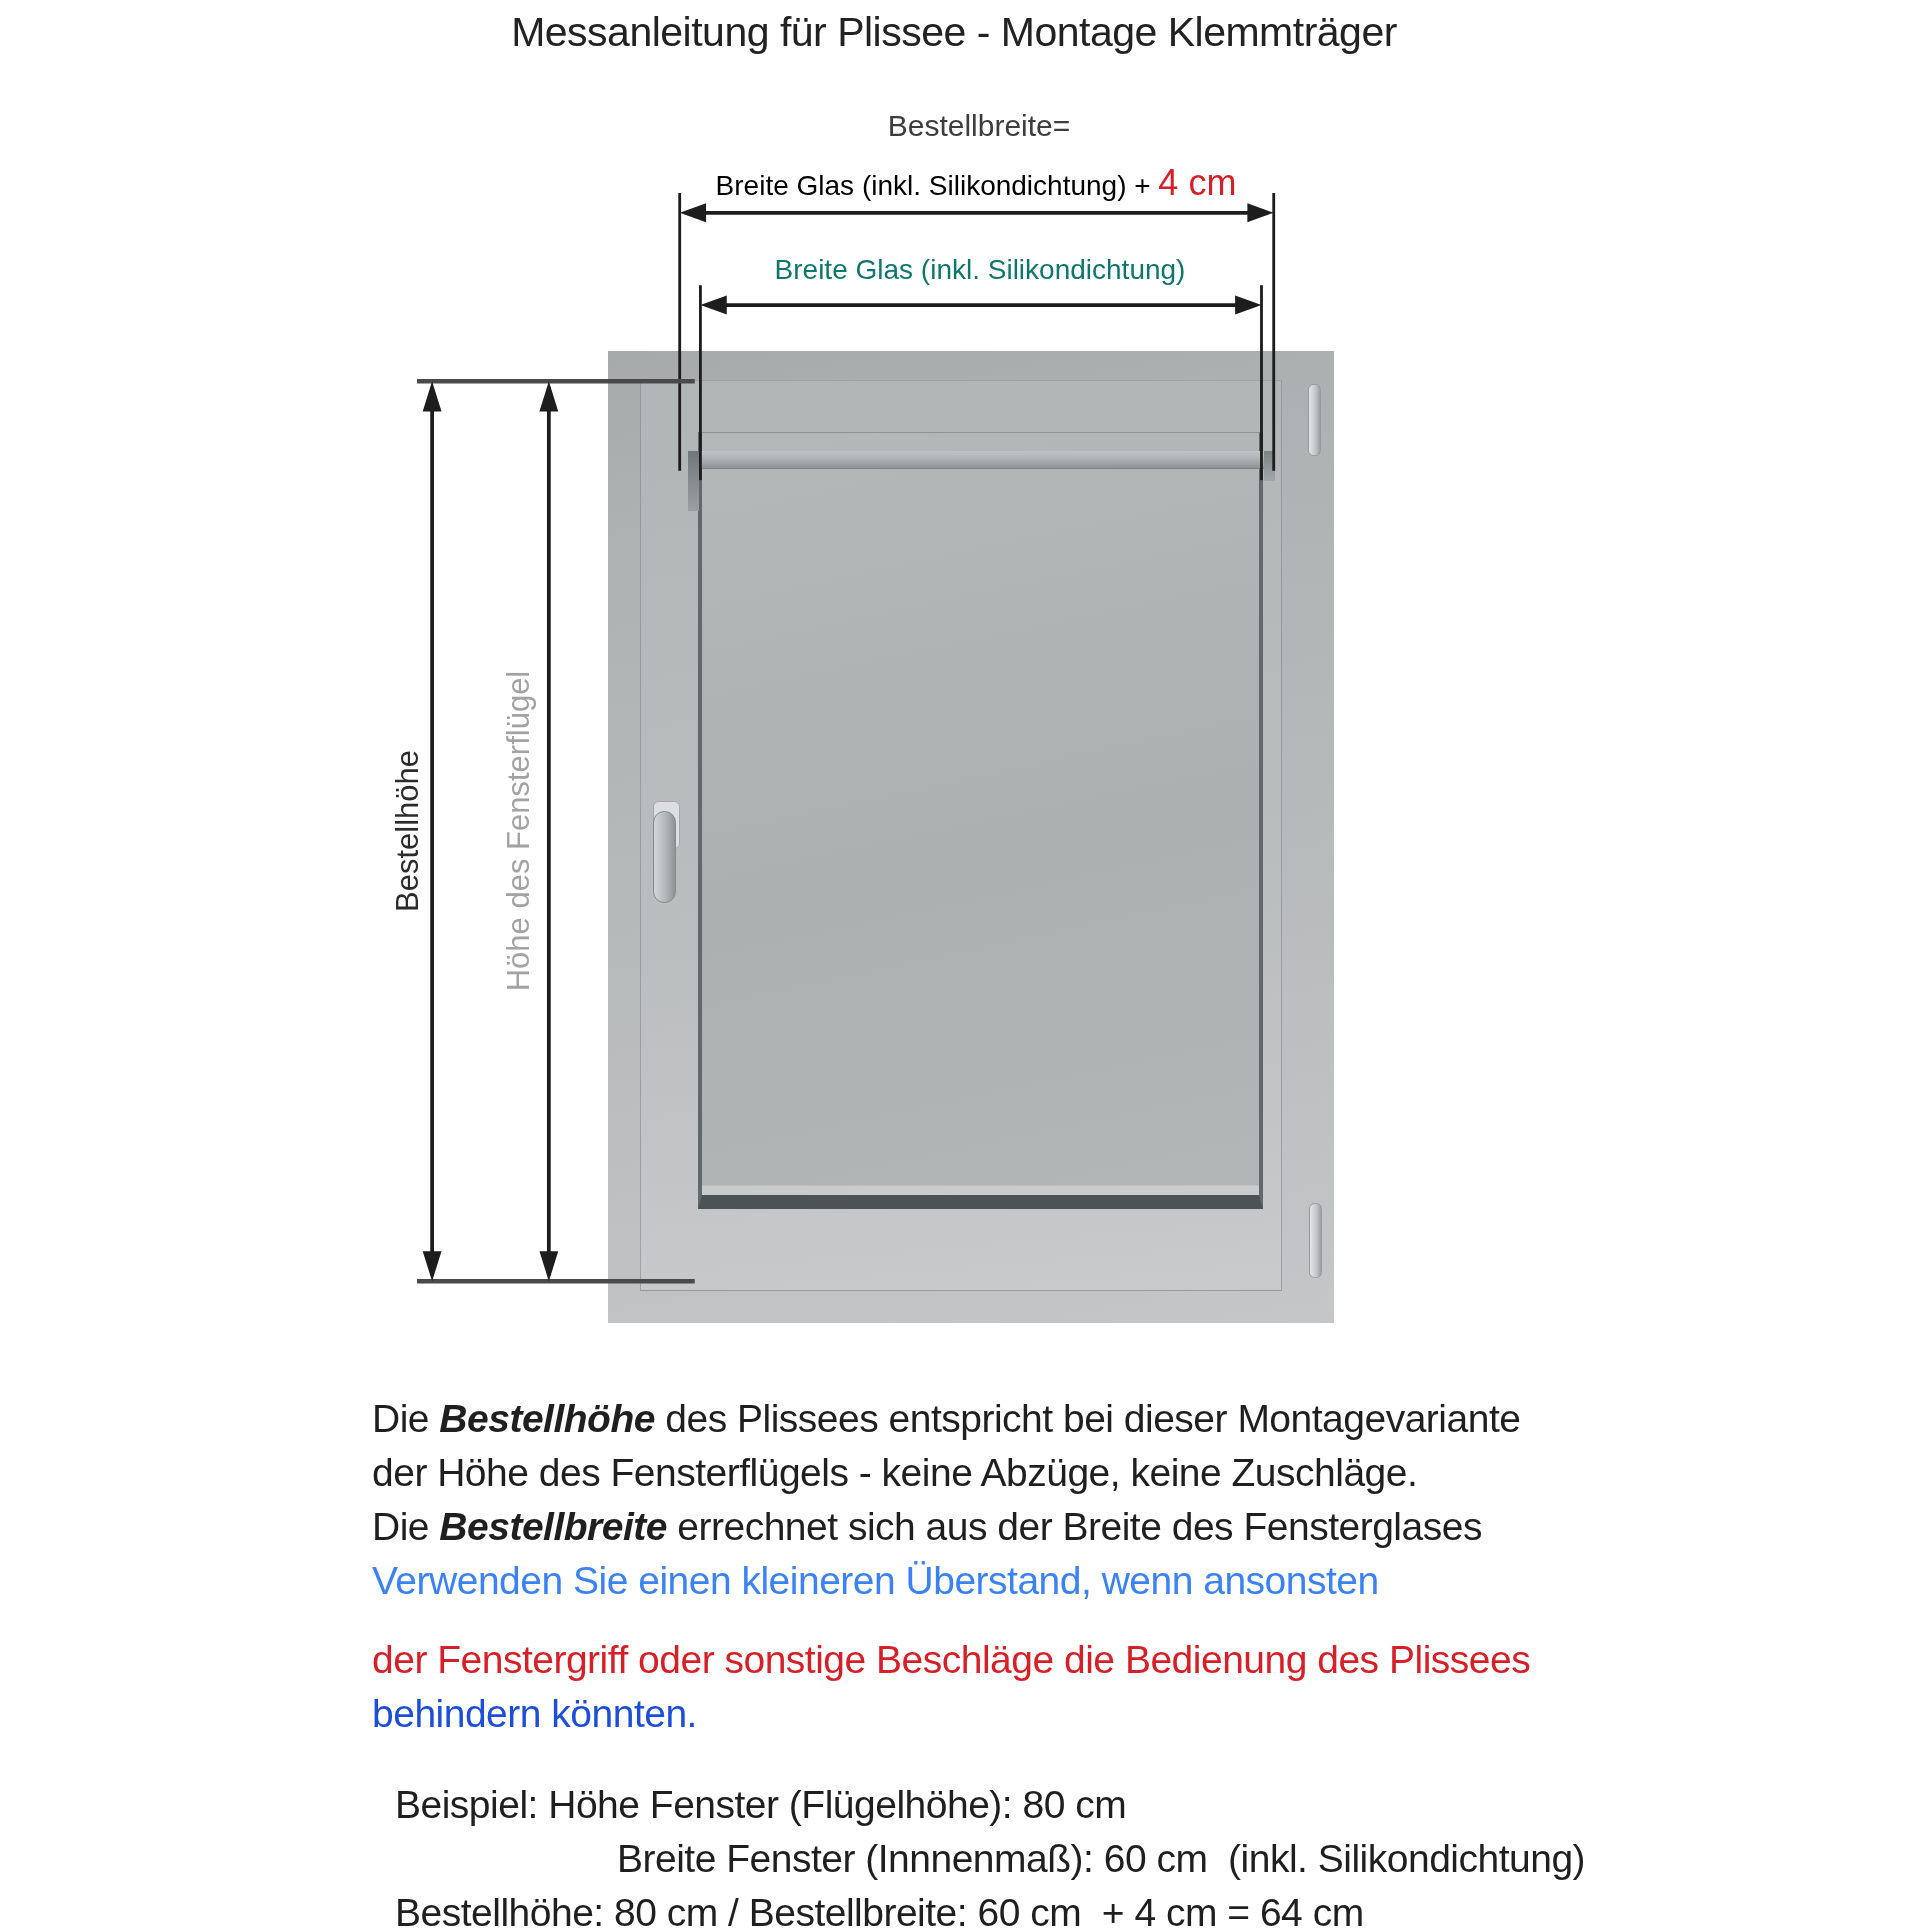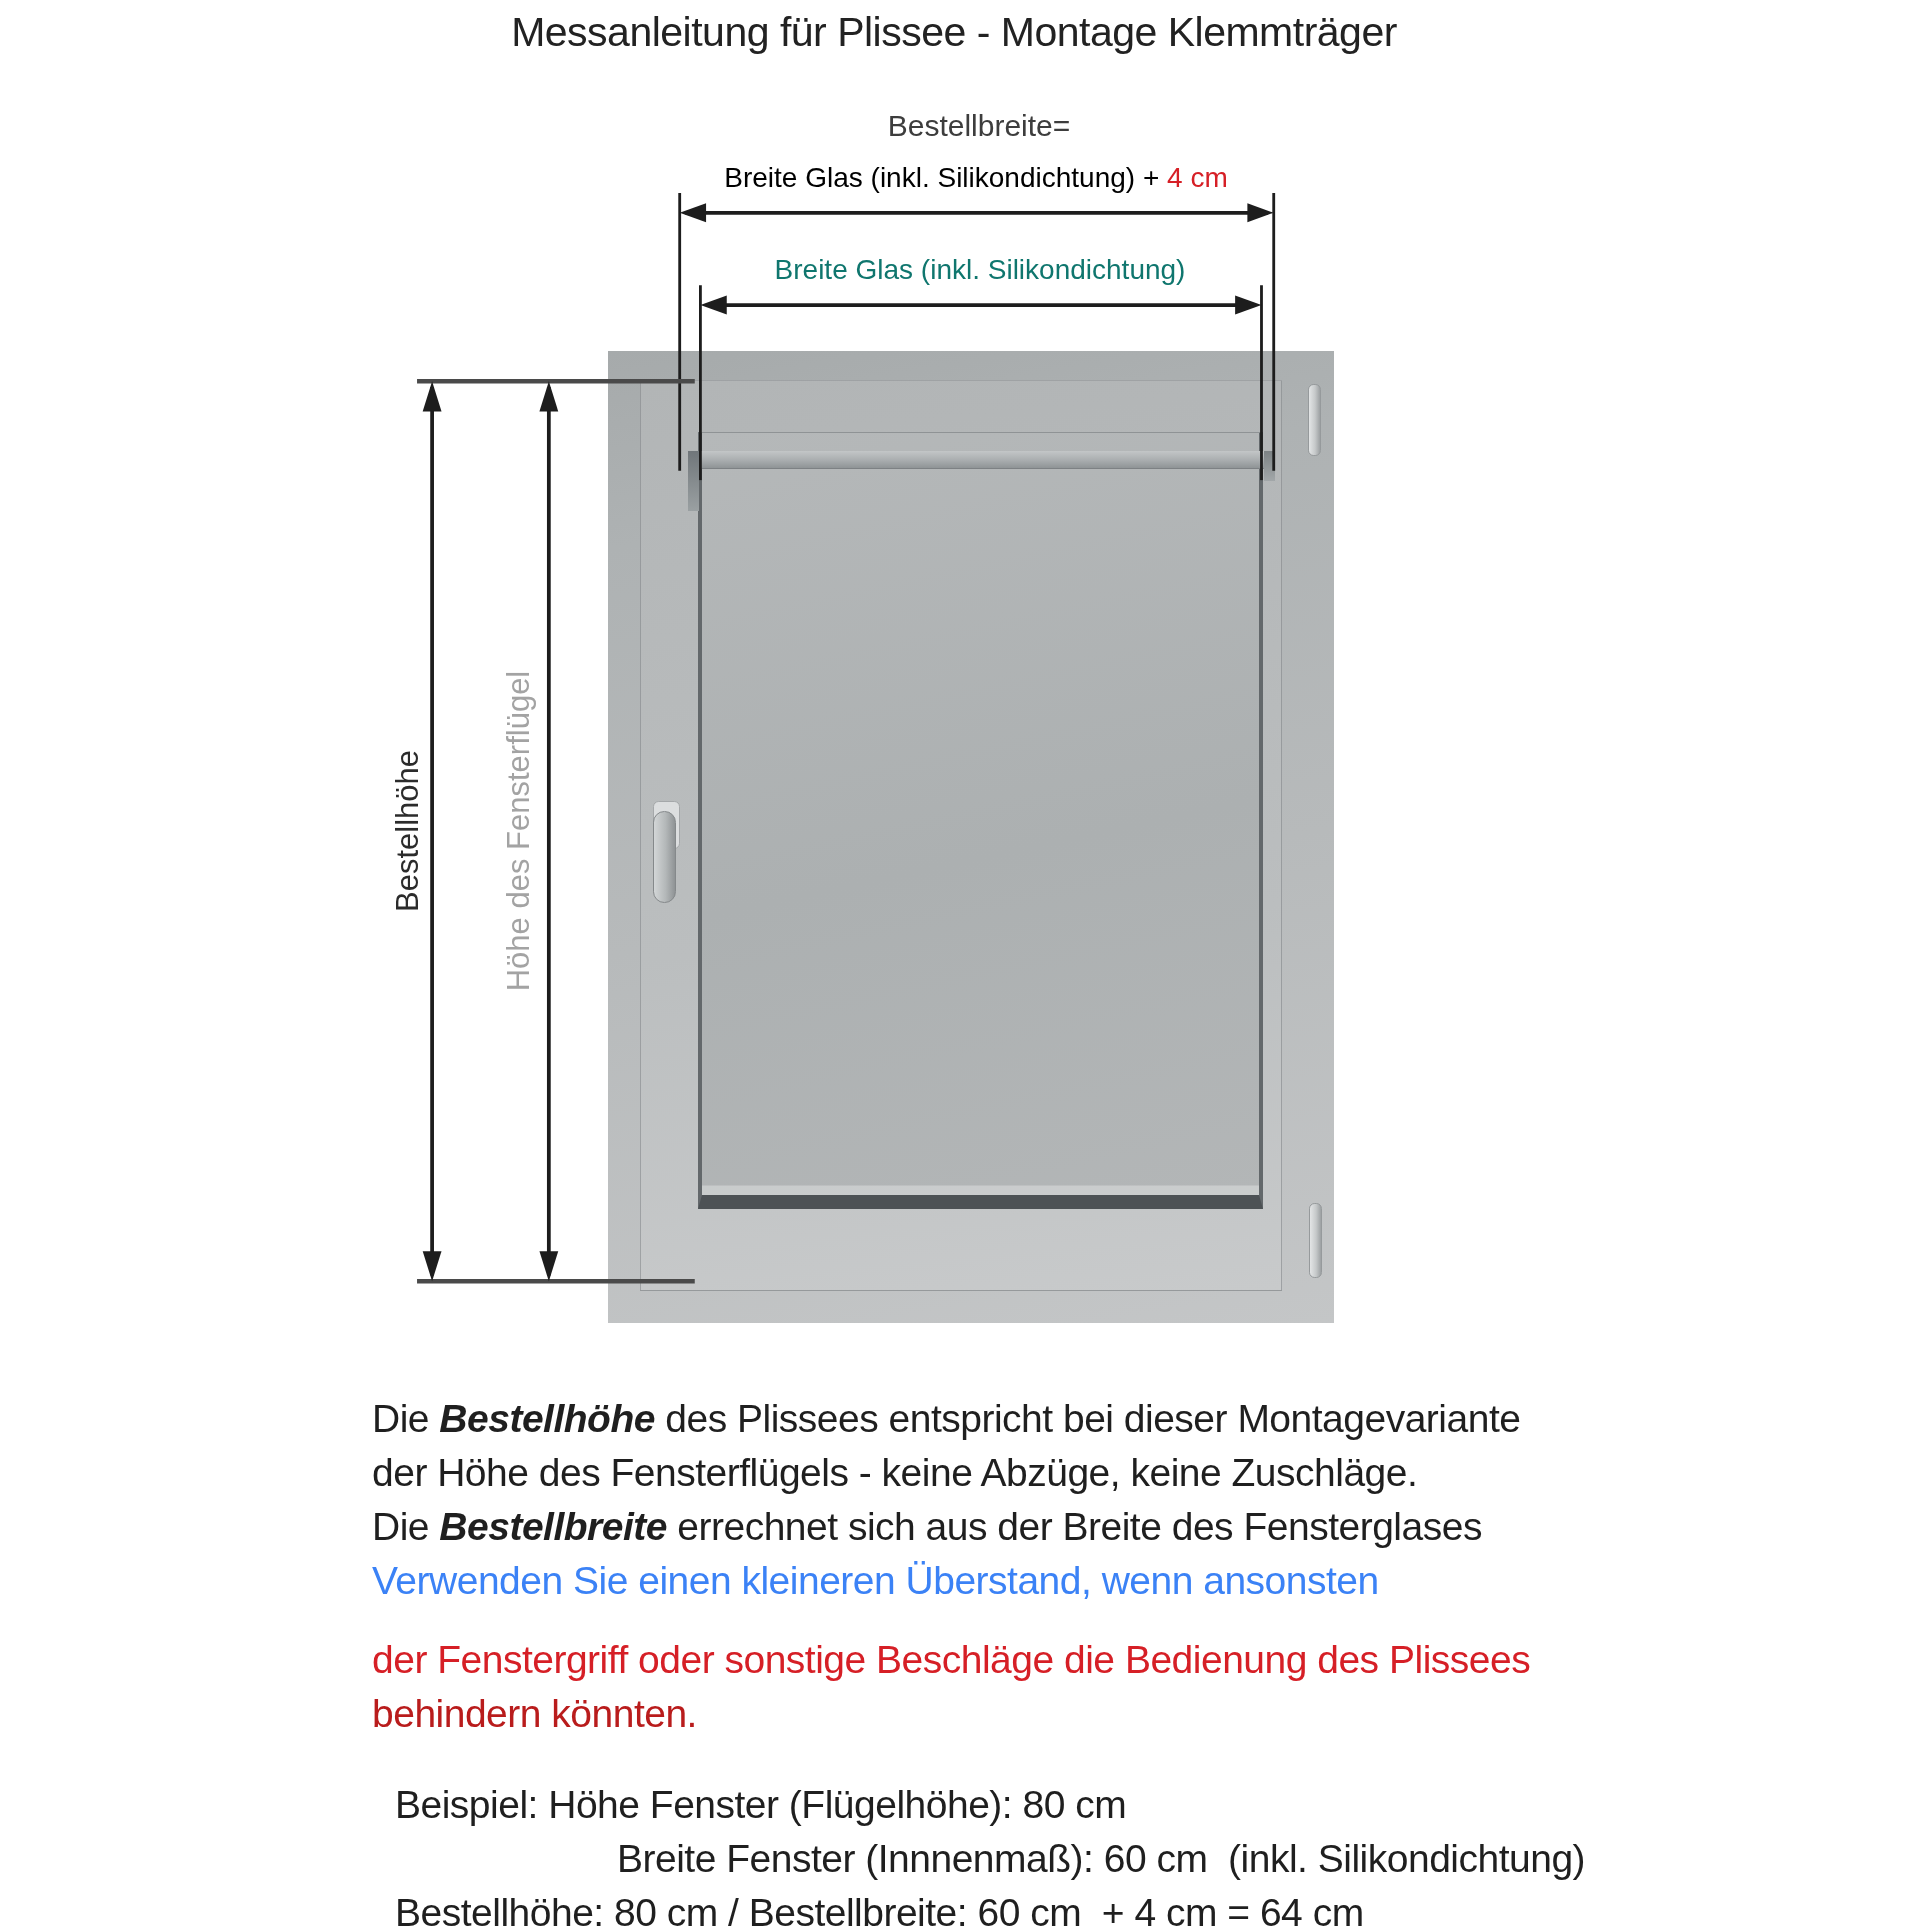--- a/index.html
+++ b/index.html
@@ -12,21 +12,21 @@
   *{box-sizing:border-box;}
 
   
   .abs{position:absolute;white-space:nowrap;}
   #title{left:954px;top:9.4px;transform:translateX(-50%);
          font-size:41px;letter-spacing:-0.5px;color:#222222;}
   #lbl-bestellbreite{left:979px;top:109px;transform:translateX(-50%);
          font-size:30px;color:#3d3d3d;}
   #lbl-glas-plus{left:976px;top:162px;transform:translateX(-50%);
          font-size:28px;color:#9c9c9c;}
-  #lbl-glas-plus .plus-red{font-size:28px;}
+  #lbl-glas-plus .plus-red{font-size:36px;}
   #lbl-glas{left:980px;top:254px;transform:translateX(-50%);
          font-size:28px;color:#0f766e;}
   .vlabel{transform:translate(-50%,-50%) rotate(-90deg);transform-origin:center;}
   #lbl-bestellhoehe{left:408px;top:831px;font-size:31px;color:#2b2b2b;}
   #lbl-fluegelhoehe{left:519px;top:831px;font-size:31px;color:#a3a3a3;}
 
   
   .winpart{position:absolute;}
   #win-outer{left:608px;top:351px;width:726px;height:972px;
       background:linear-gradient(170deg,#a6aaab 0%,#aeb2b3 18%,#b7babb 55%,#c4c6c7 100%);}
@@ -124,21 +124,21 @@
   <div class="abs" id="lbl-glas">Breite Glas (inkl. Silikondichtung)</div>
   <div class="abs vlabel" id="lbl-bestellhoehe">Bestellhöhe</div>
   <div class="abs vlabel" id="lbl-fluegelhoehe">Höhe des Fensterflügel</div>
 
   <div class="abs" id="body-text">
     <div><span>Die </span><span class="bi">Bestellhöhe</span><span> des Plissees entspricht bei dieser Montagevariante</span></div>
     <div>der Höhe des Fensterflügels - keine Abzüge, keine Zuschläge.</div>
     <div><span>Die </span><span class="bi">Bestellbreite</span><span> errechnet sich aus der Breite des Fensterglases</span></div>
     <div style="color: #3b82f6;">Verwenden Sie einen kleineren Überstand, wenn ansonsten</div>
     <div style="color: rgb(214, 31, 38); margin-top: 25px;">der Fenstergriff oder sonstige Beschläge die Bedienung des Plissees</div>
-    <div style="color: #b91c1c;">behindern könnten.</div>
+    <div style="color: #1d4ed8;">behindern könnten.</div>
   </div>
 
   <div class="abs" id="example-text">
     <div>Beispiel: Höhe Fenster (Flügelhöhe): 80 cm</div>
     <div class="indent">Breite Fenster (Innnenmaß): 60 cm&nbsp; (inkl. Silikondichtung)</div>
     <div>Bestellhöhe: 80 cm / Bestellbreite: 60 cm&nbsp; + 4 cm = 64 cm</div>
   </div>
 
 </div>
 

